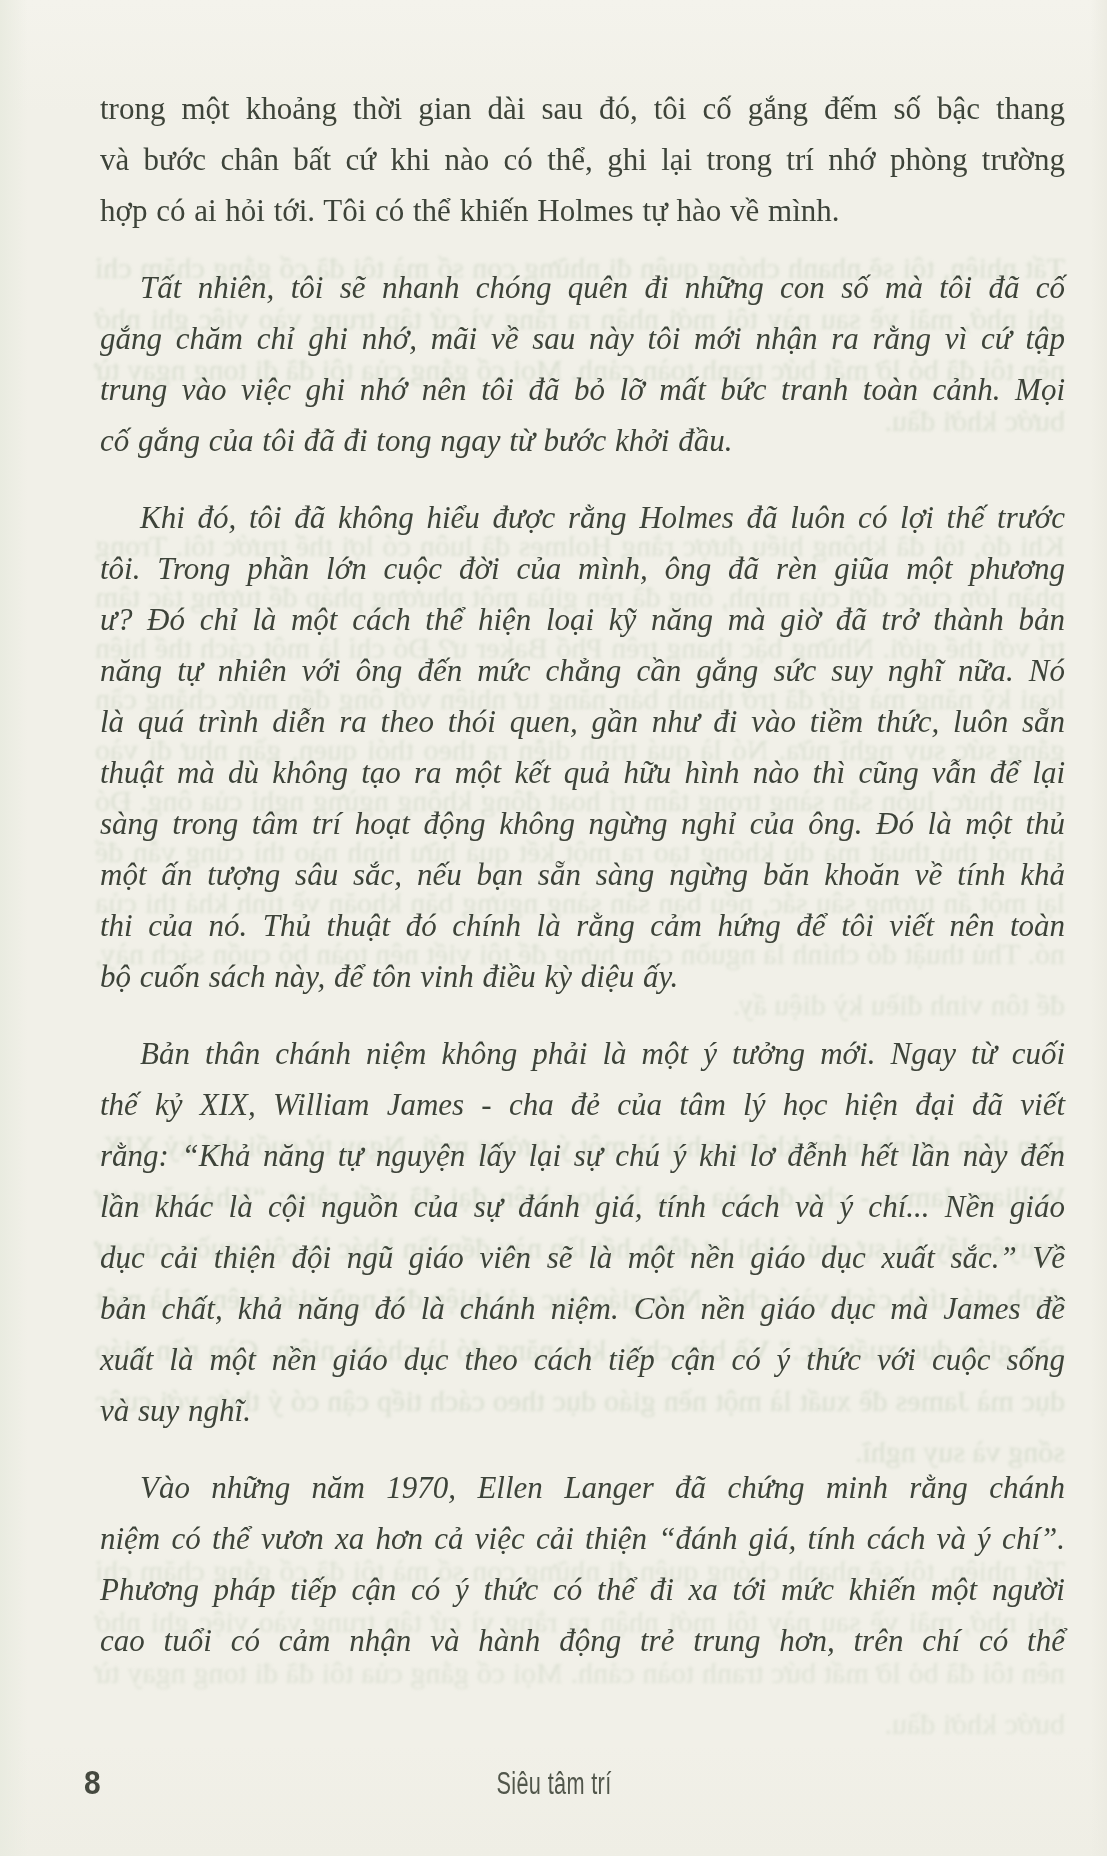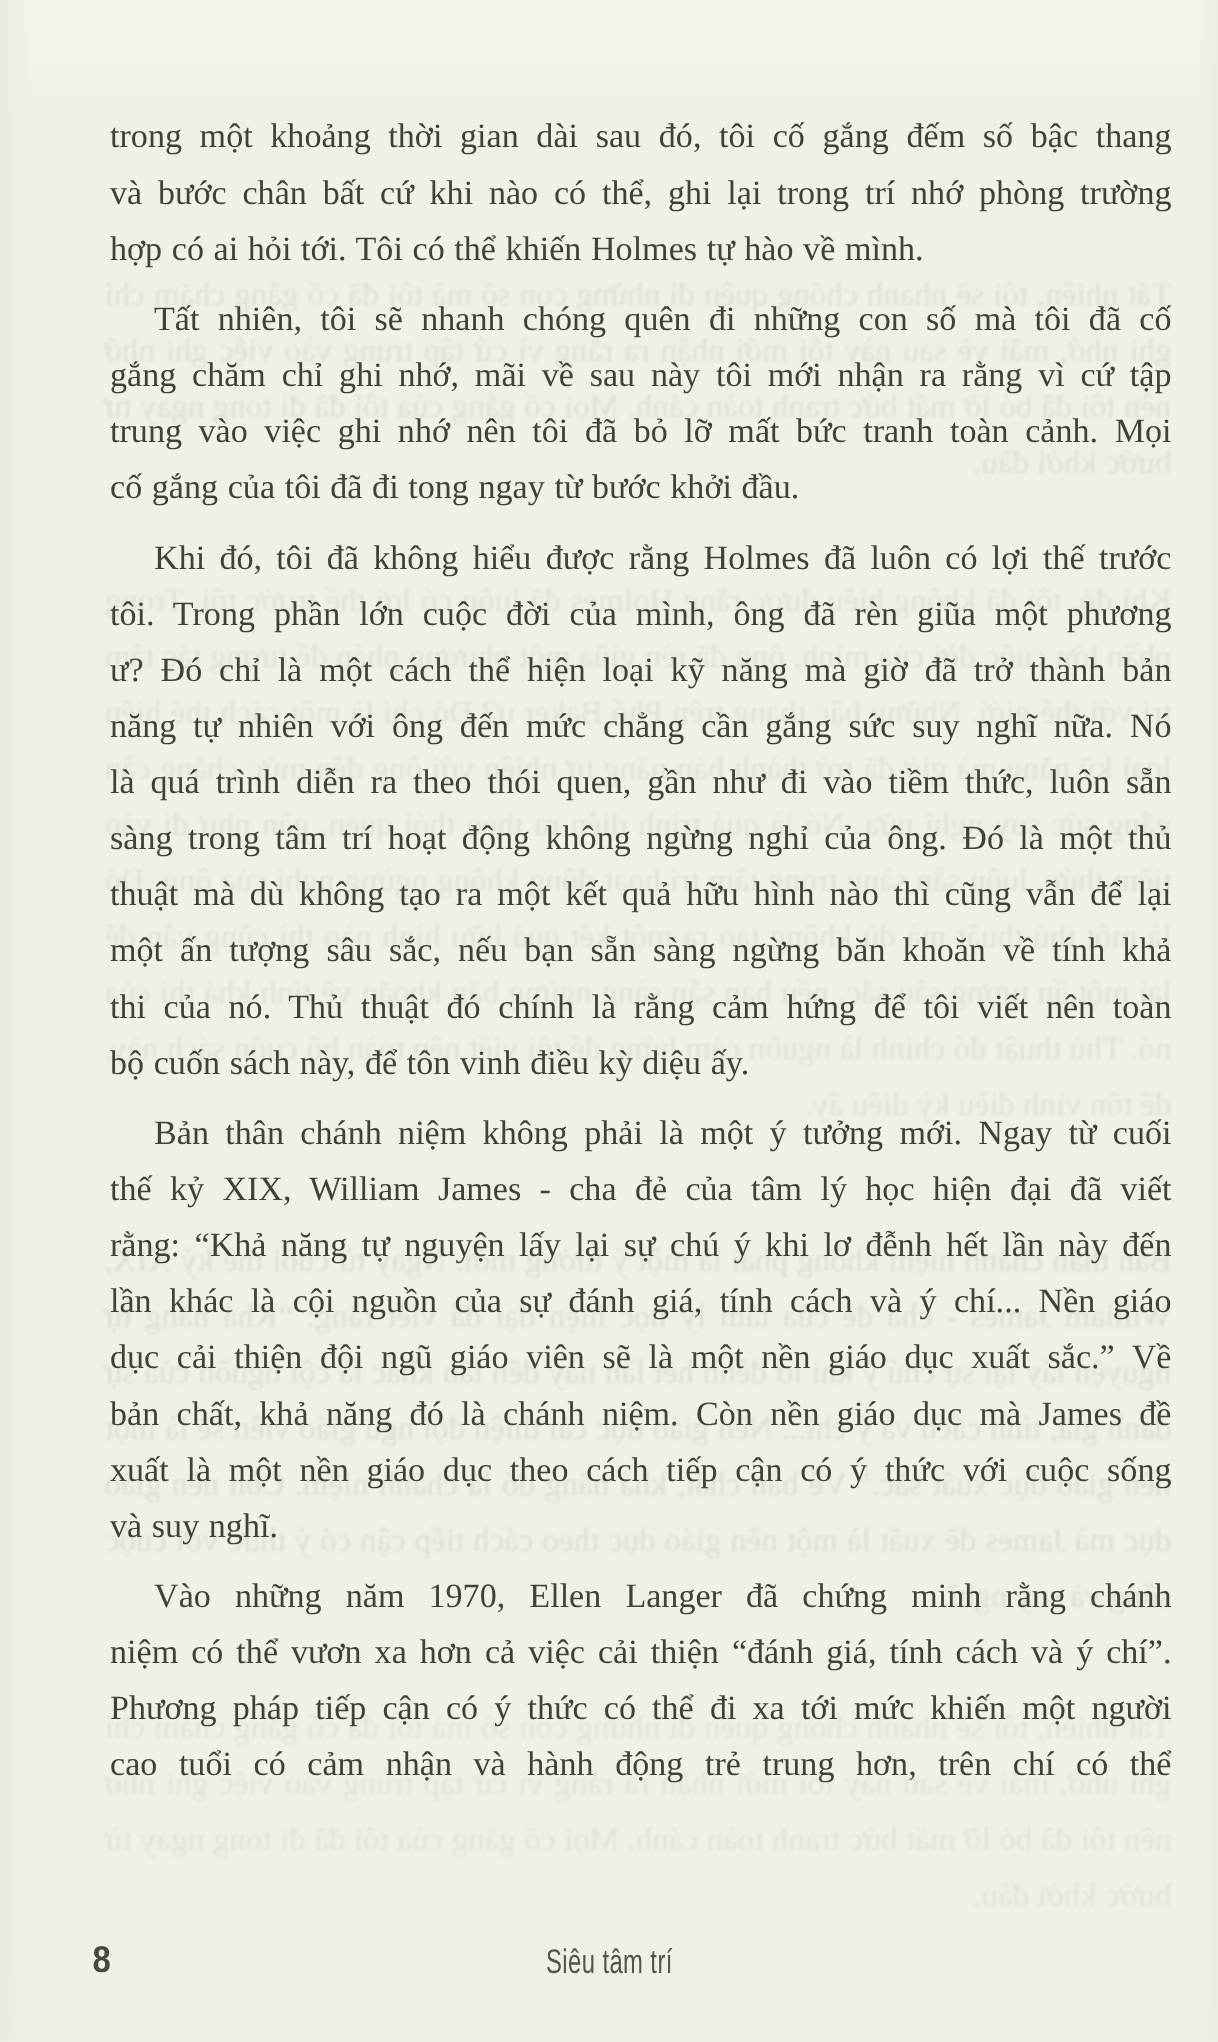--- a/index.html
+++ b/index.html
@@ -28,27 +28,27 @@
     color:var(--ghost,#bac7b1);
     opacity:.50;
     filter:blur(1.6px);
     font-size:30px;line-height:51px;
     text-align:justify;
     user-select:none;
   }
 
   .text-block{
     position:absolute;
-    left:100px;top:98px;width:965px;
+    left:100px;top:83px;width:965px;
     z-index:2;
     color:var(--ink,#3d4339);
     font-size:31px;
   }
   .para{margin:0;}
-  .para.gap{margin-top:13px;}
+  .para.gap{margin-top:26px;font-style:italic;}
   .line{
     line-height:51px;
     height:51px;
     text-align:justify;
     text-align-last:justify;
     word-spacing:1px;
   }
   .line.indent{text-indent:40px;}
   .line.last{text-align-last:left;}
 
@@ -94,22 +94,22 @@
       <div class="line">gắng chăm chỉ ghi nhớ, mãi về sau này tôi mới nhận ra rằng vì cứ tập</div>
       <div class="line">trung vào việc ghi nhớ nên tôi đã bỏ lỡ mất bức tranh toàn cảnh. Mọi</div>
       <div class="line last">cố gắng của tôi đã đi tong ngay từ bước khởi đầu.</div>
     </div>
     <div class="para gap">
       <div class="line indent">Khi đó, tôi đã không hiểu được rằng Holmes đã luôn có lợi thế trước</div>
       <div class="line">tôi. Trong phần lớn cuộc đời của mình, ông đã rèn giũa một phương</div>
       <div class="line">ư? Đó chỉ là một cách thể hiện loại kỹ năng mà giờ đã trở thành bản</div>
       <div class="line">năng tự nhiên với ông đến mức chẳng cần gắng sức suy nghĩ nữa. Nó</div>
       <div class="line">là quá trình diễn ra theo thói quen, gần như đi vào tiềm thức, luôn sẵn</div>
+      <div class="line">thuật mà dù không tạo ra một kết quả hữu hình nào thì cũng vẫn để lại</div>
       <div class="line">sàng trong tâm trí hoạt động không ngừng nghỉ của ông. Đó là một thủ</div>
-      <div class="line">thuật mà dù không tạo ra một kết quả hữu hình nào thì cũng vẫn để lại</div>
       <div class="line">một ấn tượng sâu sắc, nếu bạn sẵn sàng ngừng băn khoăn về tính khả</div>
       <div class="line">thi của nó. Thủ thuật đó chính là rằng cảm hứng để tôi viết nên toàn</div>
       <div class="line last">bộ cuốn sách này, để tôn vinh điều kỳ diệu ấy.</div>
     </div>
     <div class="para gap">
       <div class="line indent">Bản thân chánh niệm không phải là một ý tưởng mới. Ngay từ cuối</div>
       <div class="line">thế kỷ XIX, William James - cha đẻ của tâm lý học hiện đại đã viết</div>
       <div class="line">rằng: “Khả năng tự nguyện lấy lại sự chú ý khi lơ đễnh hết lần này đến</div>
       <div class="line">lần khác là cội nguồn của sự đánh giá, tính cách và ý chí... Nền giáo</div>
       <div class="line">dục cải thiện đội ngũ giáo viên sẽ là một nền giáo dục xuất sắc.” Về</div>

